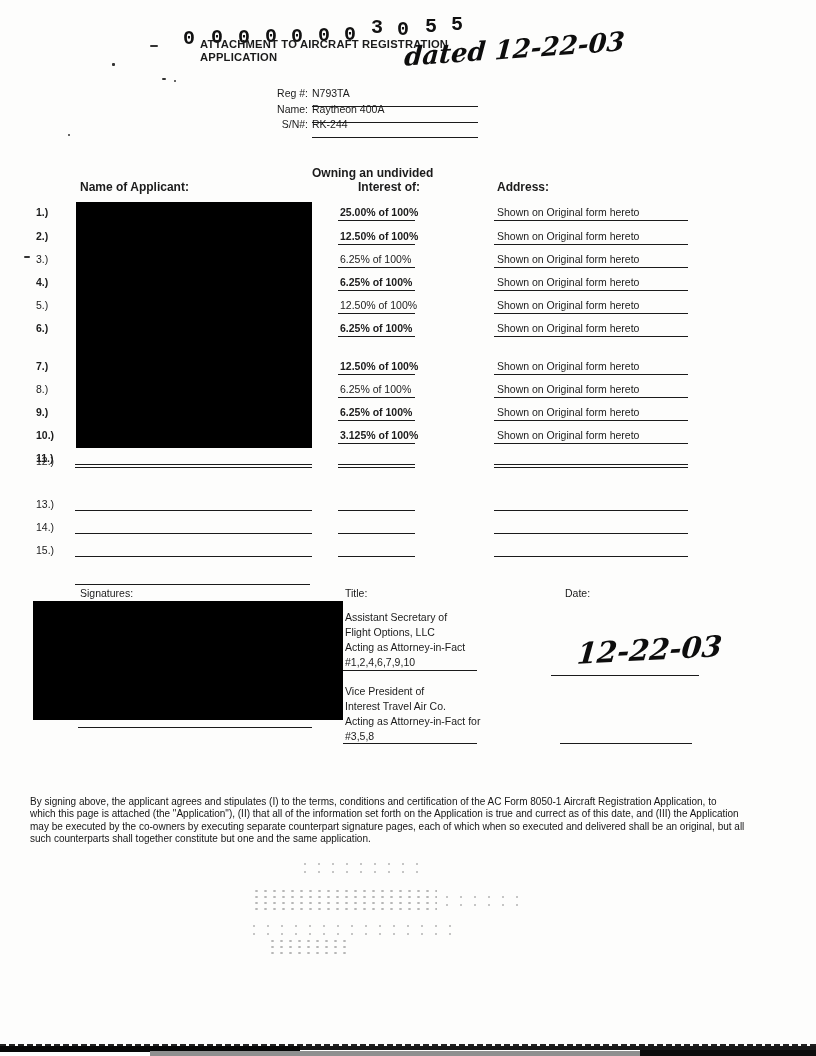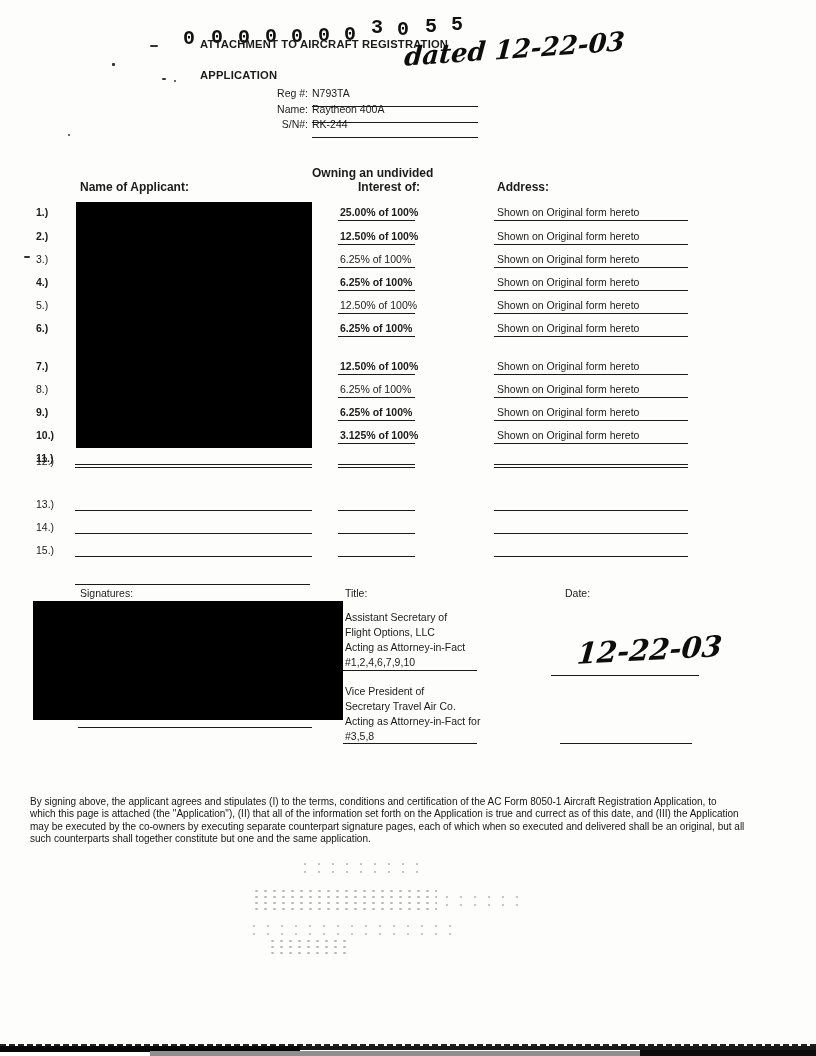--- a/index.html
+++ b/index.html
@@ -13,21 +13,21 @@
 
   
   .stamp-digit {
     position:absolute; font-family:"Liberation Mono", monospace;
     font-size:20px; font-weight:bold; color:#111; letter-spacing:0;
   }
 
   
   .doc-title { left:200px; top:38px; width:360px; text-align:left;
     font-size:11.2px; font-weight:bold; letter-spacing:.2px; }
-  .doc-title .l2 { margin-top:19px; }
+  .doc-title .l2 { margin-top:1px; }
 
   
   .handw {
     font-family:"DejaVu Serif", serif; font-style:italic; font-weight:bold;
     color:#0d0d0d; white-space:nowrap;
   }
   .hw-note { left:404px; top:34px; font-size:26px; transform:rotate(-4deg) skewX(-8deg); }
   .hw-date { left:577px; top:633px; font-size:29px; transform:rotate(-3deg) skewX(-8deg); }
 
   
@@ -226,21 +226,21 @@
   <div class="abs sig-label" style="left:345px;top:587px">Title:</div>
   <div class="title-block" style="top:610px">
     <div>Assistant Secretary of</div>
     <div>Flight Options, LLC</div>
     <div>Acting as Attorney-in-Fact</div>
     <div>#1,2,4,6,7,9,10</div>
   </div>
   <div class="line" style="left:343px;top:670px;width:134px"></div>
   <div class="title-block" style="top:684px">
     <div>Vice President of</div>
-    <div>Secretary Travel Air Co.</div>
+    <div>Interest Travel Air Co.</div>
     <div>Acting as Attorney-in-Fact for</div>
     <div>#3,5,8</div>
   </div>
   <div class="line" style="left:343px;top:743px;width:134px"></div>
 
   <div class="abs sig-label" style="left:565px;top:587px">Date:</div>
   <div class="abs handw hw-date">12-22-03</div>
   <div class="line" style="left:551px;top:675px;width:148px"></div>
   <div class="line" style="left:560px;top:743px;width:132px"></div>
 

